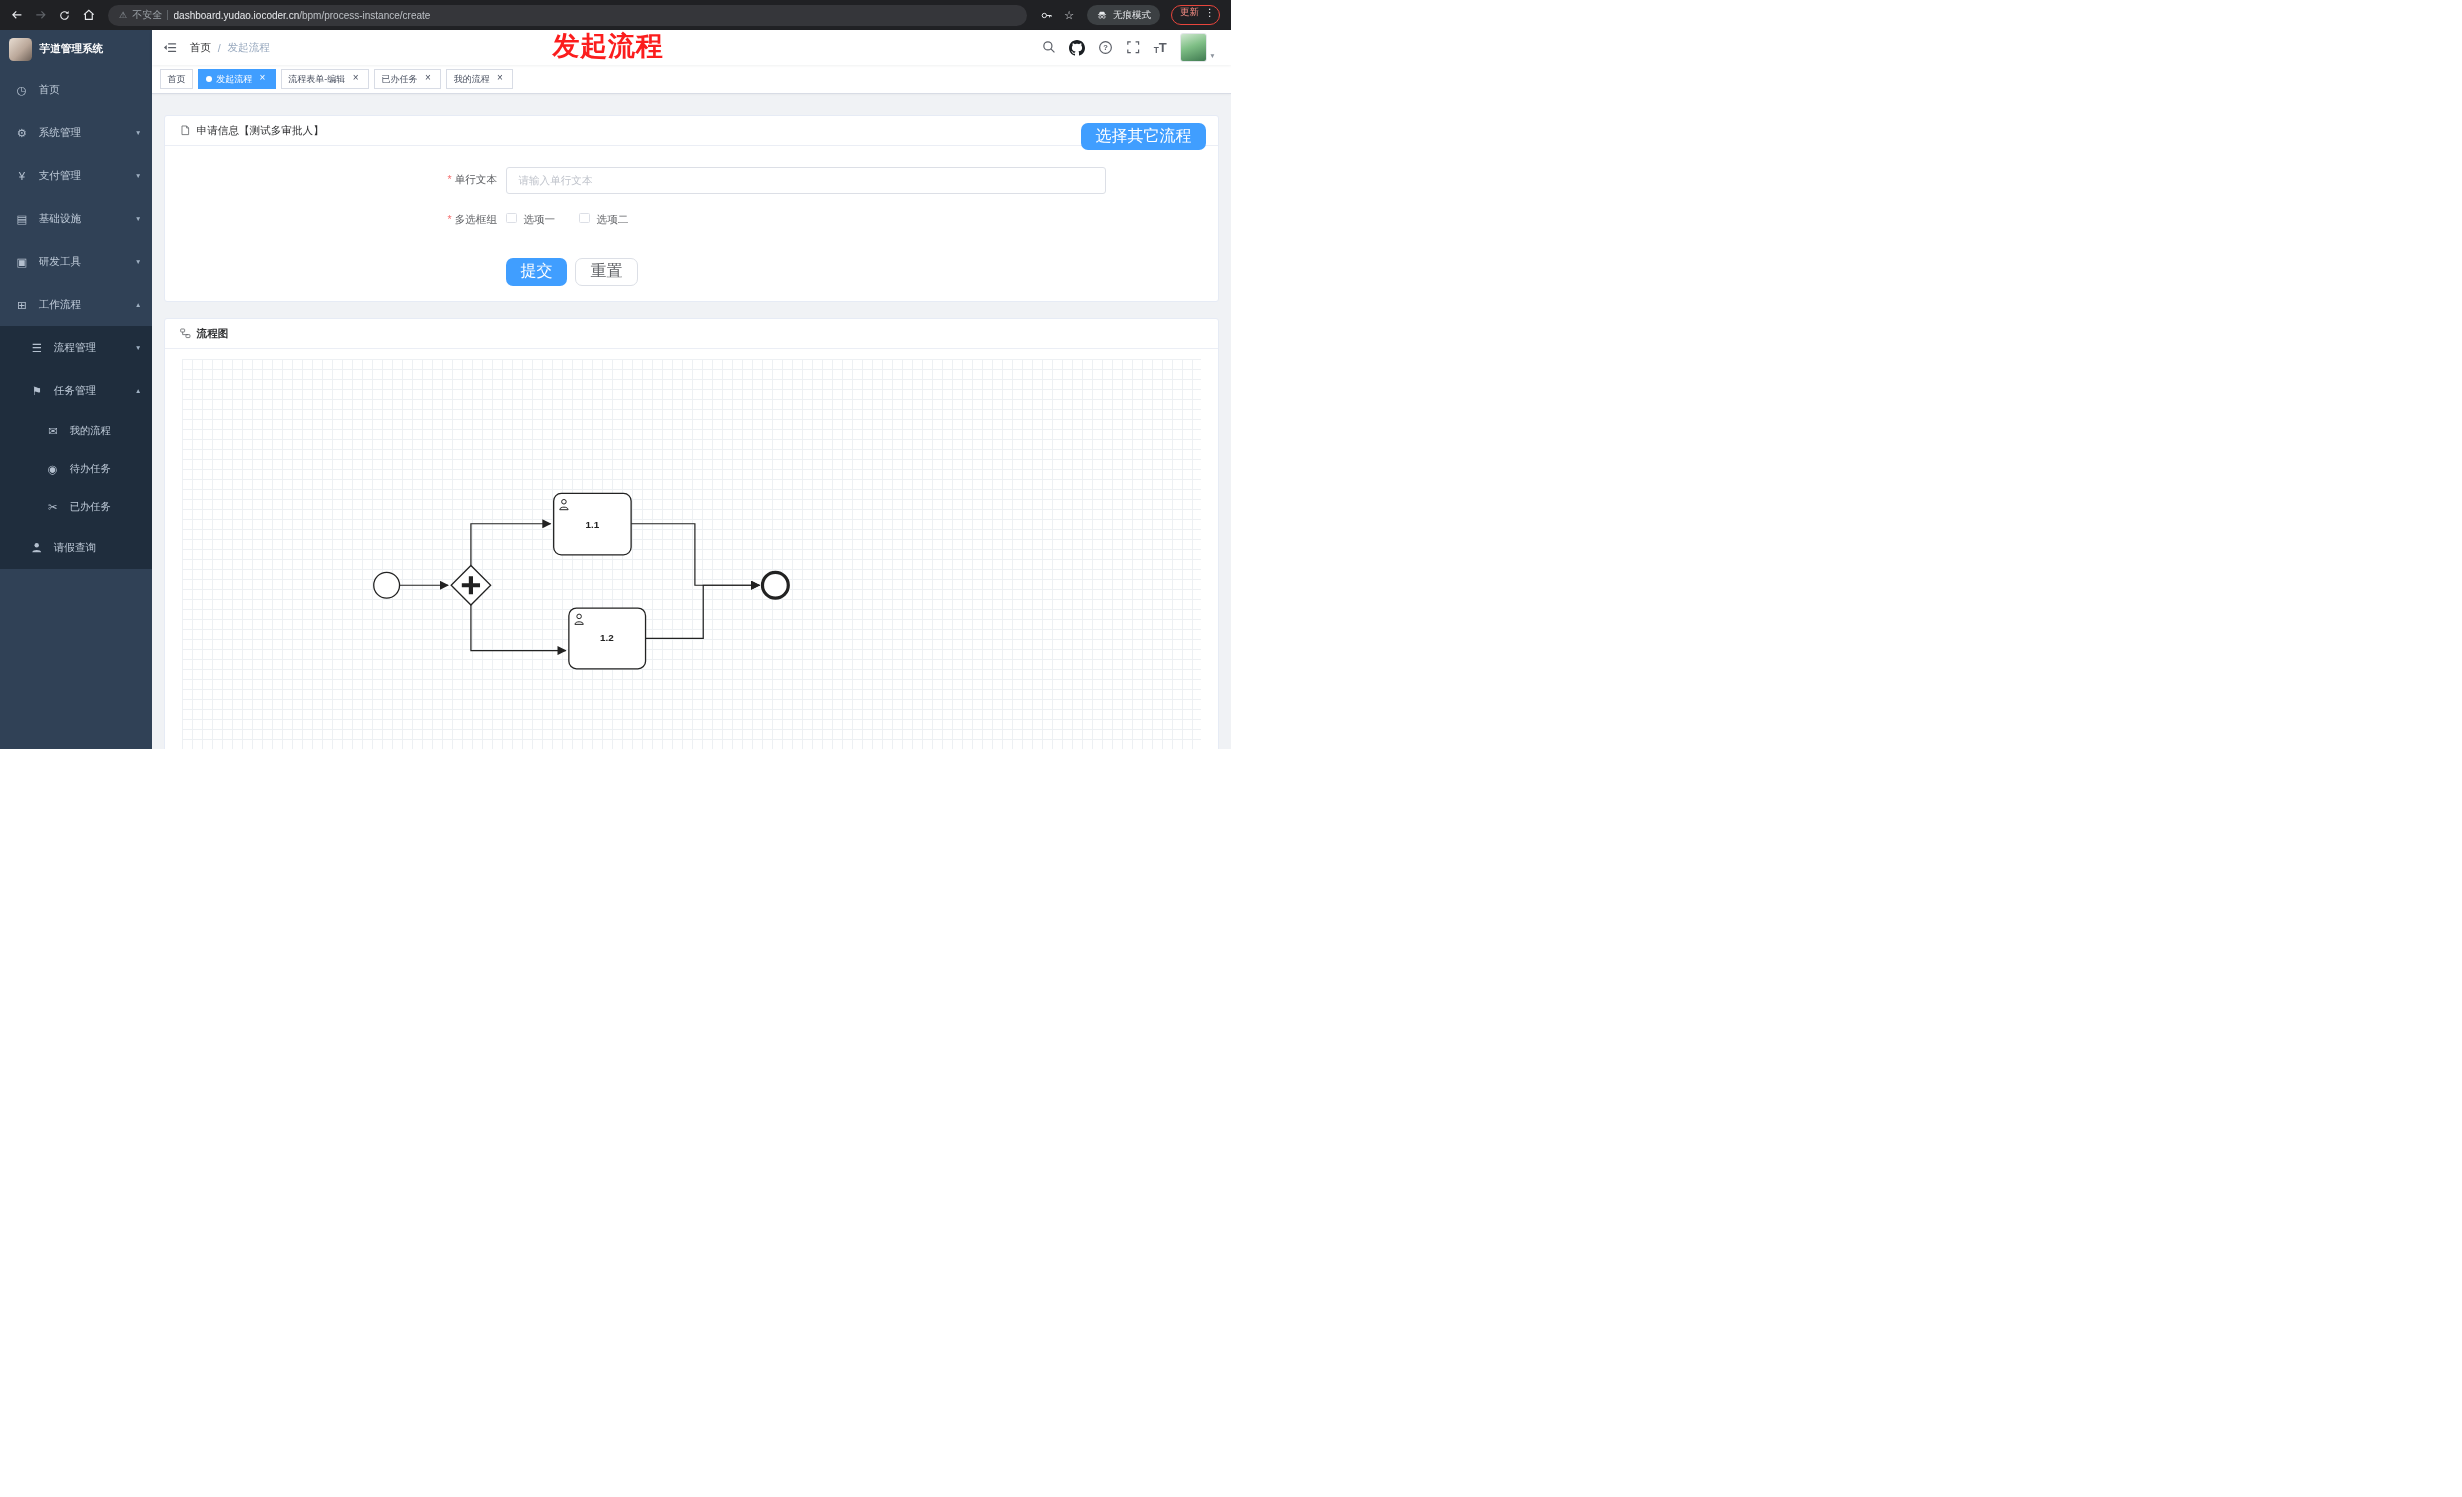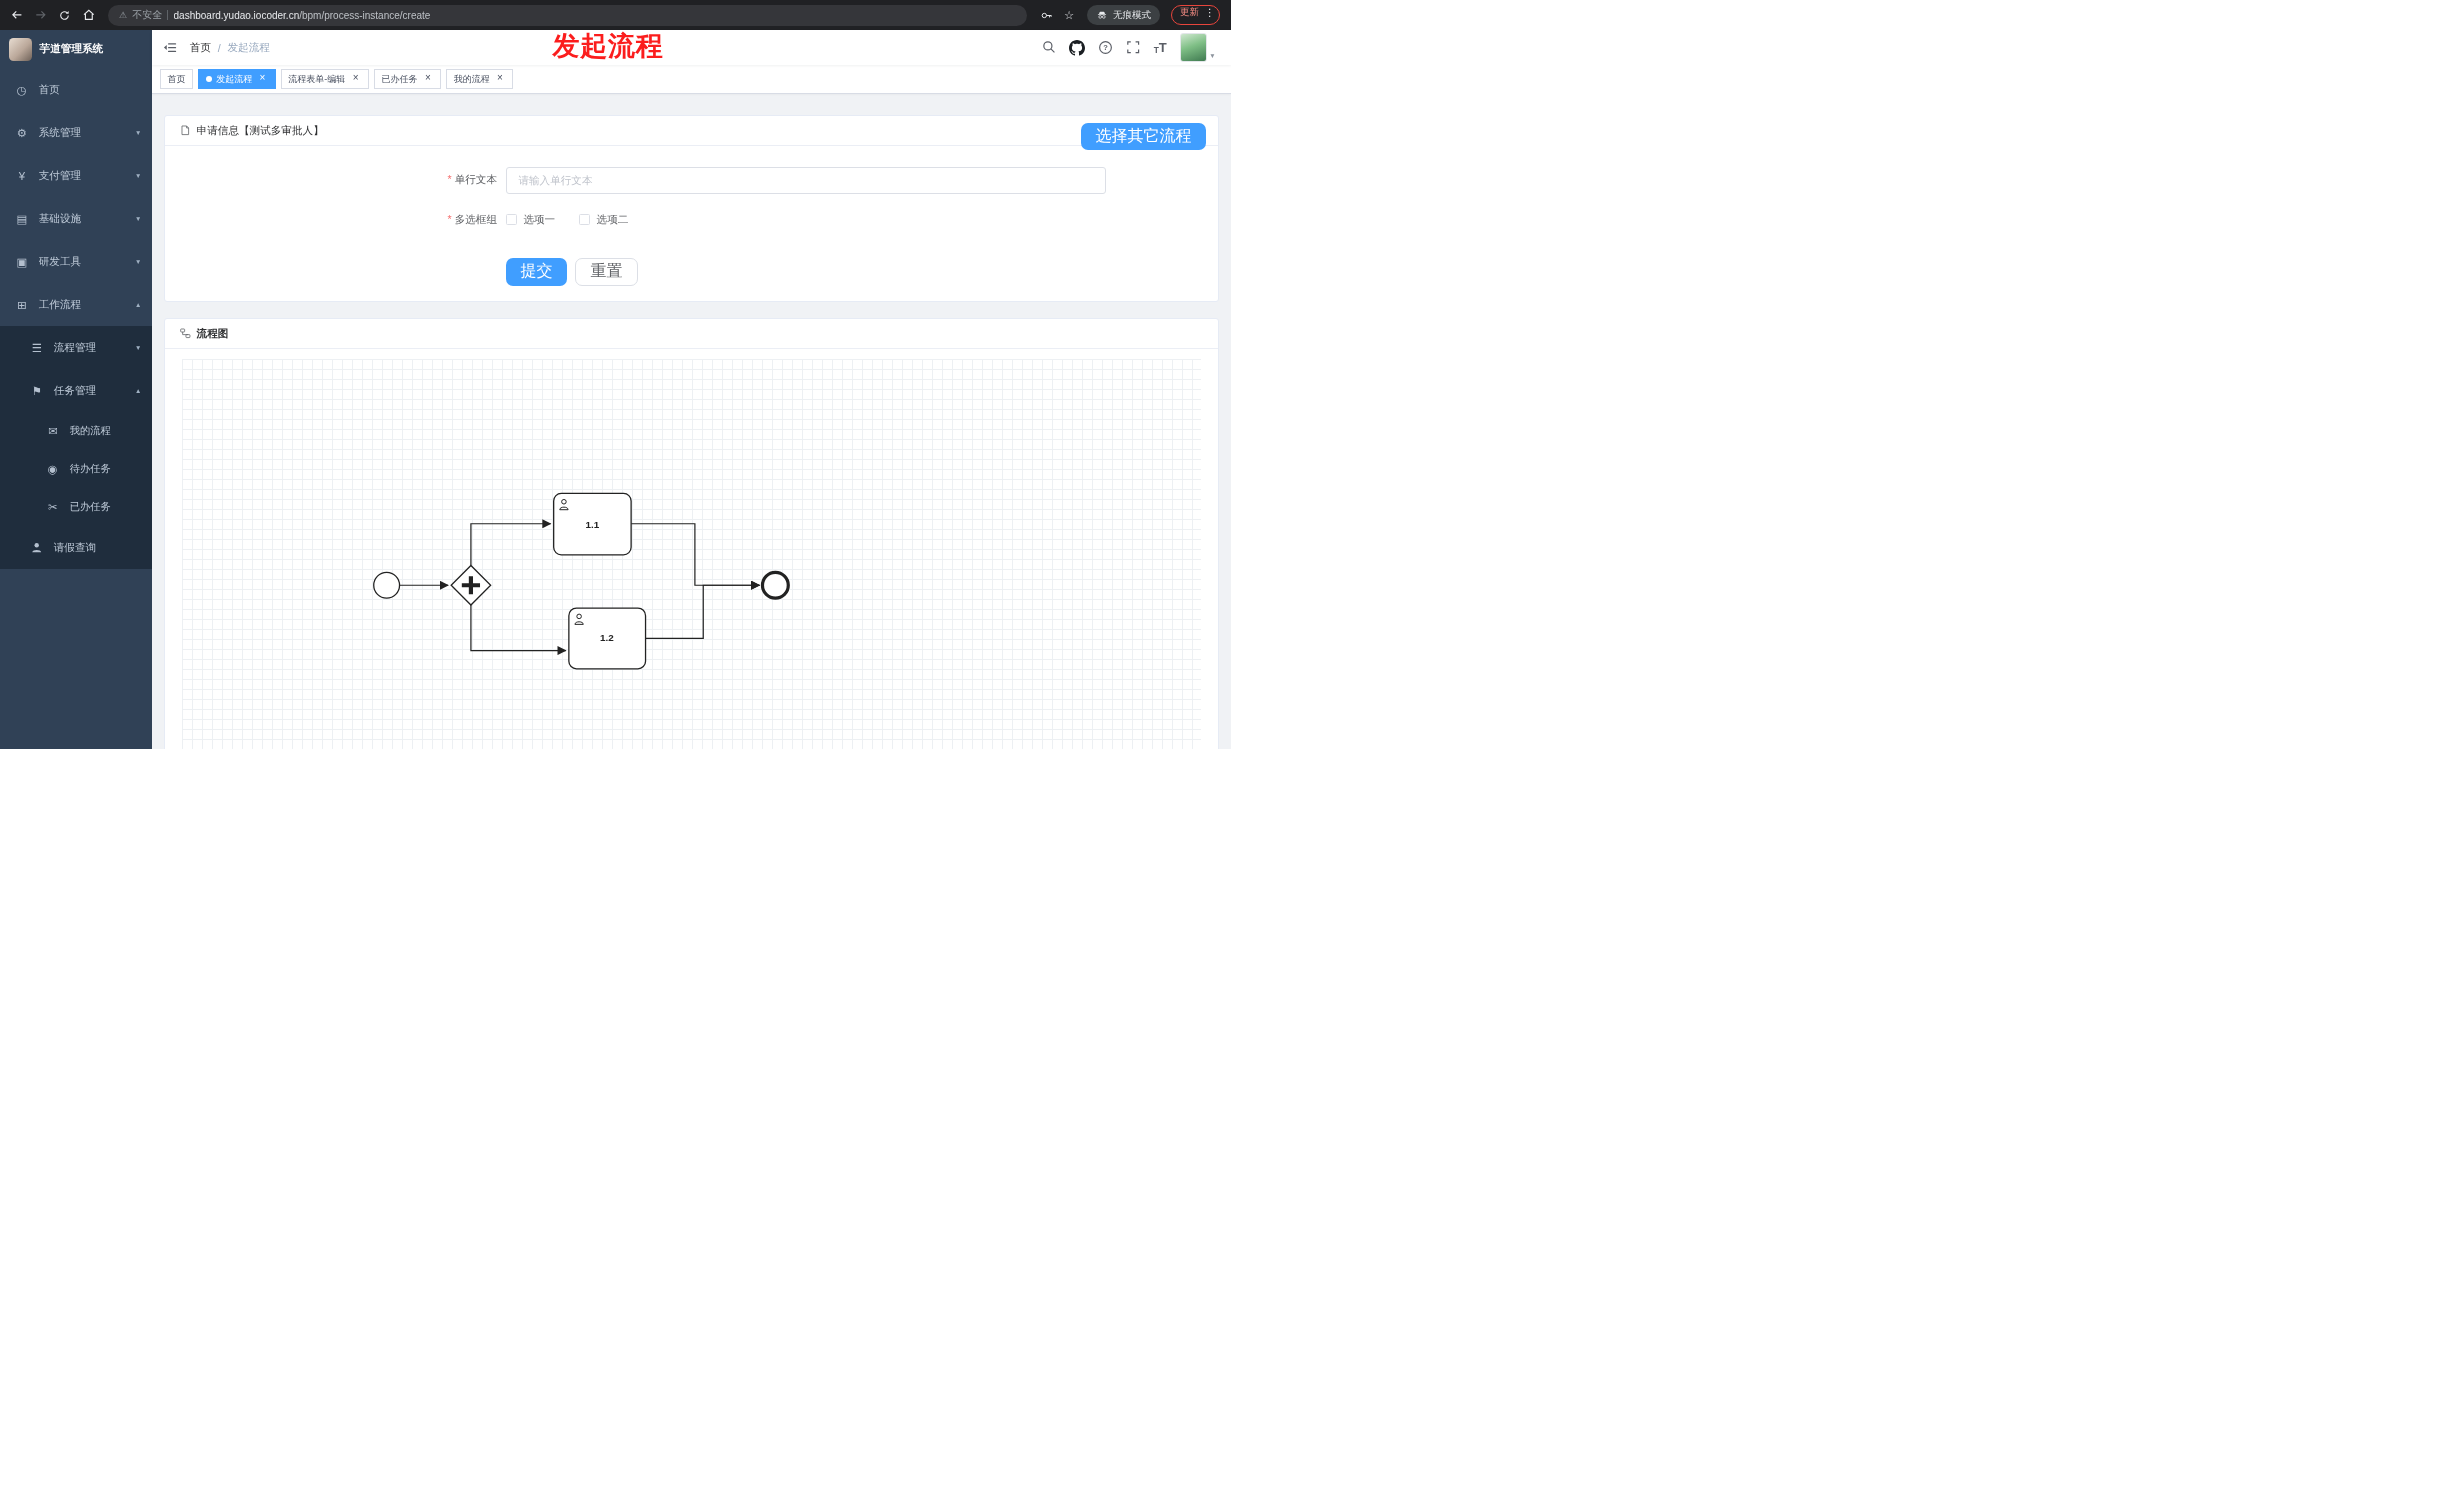--- a/index.html
+++ b/index.html
@@ -70,21 +70,21 @@
   .btn.default { background:#fff; border:0.8px solid #dcdfe6; color:#606266; }
   .select-other { position:absolute; top:6.8px; right:12px; height:27px; z-index:2; }
   .form { padding:20.5px 0 15px; }
   .form-row { display:flex; align-items:center; margin-bottom:19px; }
   .form-row:last-child { margin-bottom:0; }
   .form-row.buttons { margin-top:31px; }
   .form-label { width:341px; text-align:right; padding-right:9px; font-size:10.6px; color:#606266; flex-shrink:0; }
   .req { color:#f56c6c; margin-right:3px; }
   .input { width:600px; height:27px; border:0.8px solid #dcdfe6; border-radius:3px; padding:0 11.4px; font-size:10.6px; color:#606266; outline:none; background:#fff; font-family:inherit; }
   .input::placeholder { color:#c0c4cc; }
-  .checkbox { display:flex; align-items:center; gap:6.8px; font-size:10.6px; color:#606266; margin-right:24px; cursor:pointer; }
+  .checkbox { display:flex; gap:6.8px; font-size:10.6px; color:#606266; margin-right:24px; cursor:pointer; }
   .cb-box { width:10.6px; height:10.6px; border:0.8px solid #dcdfe6; border-radius:1.5px; background:#fff; }
   .gap10 { width:8.4px; }
 
   
   .card.diagram { margin-top:16.7px; height:471px; overflow:hidden;font-weight:bold; }
   .bpmn-canvas { margin:10px 16.7px 0; height:410px; position:relative; cursor:grab;
     background-image:
       linear-gradient(to right, #edf0f3 0.8px, transparent 0.8px),
       linear-gradient(to bottom, #edf0f3 0.8px, transparent 0.8px);
     background-size:10px 10px; background-color:#fff; }

